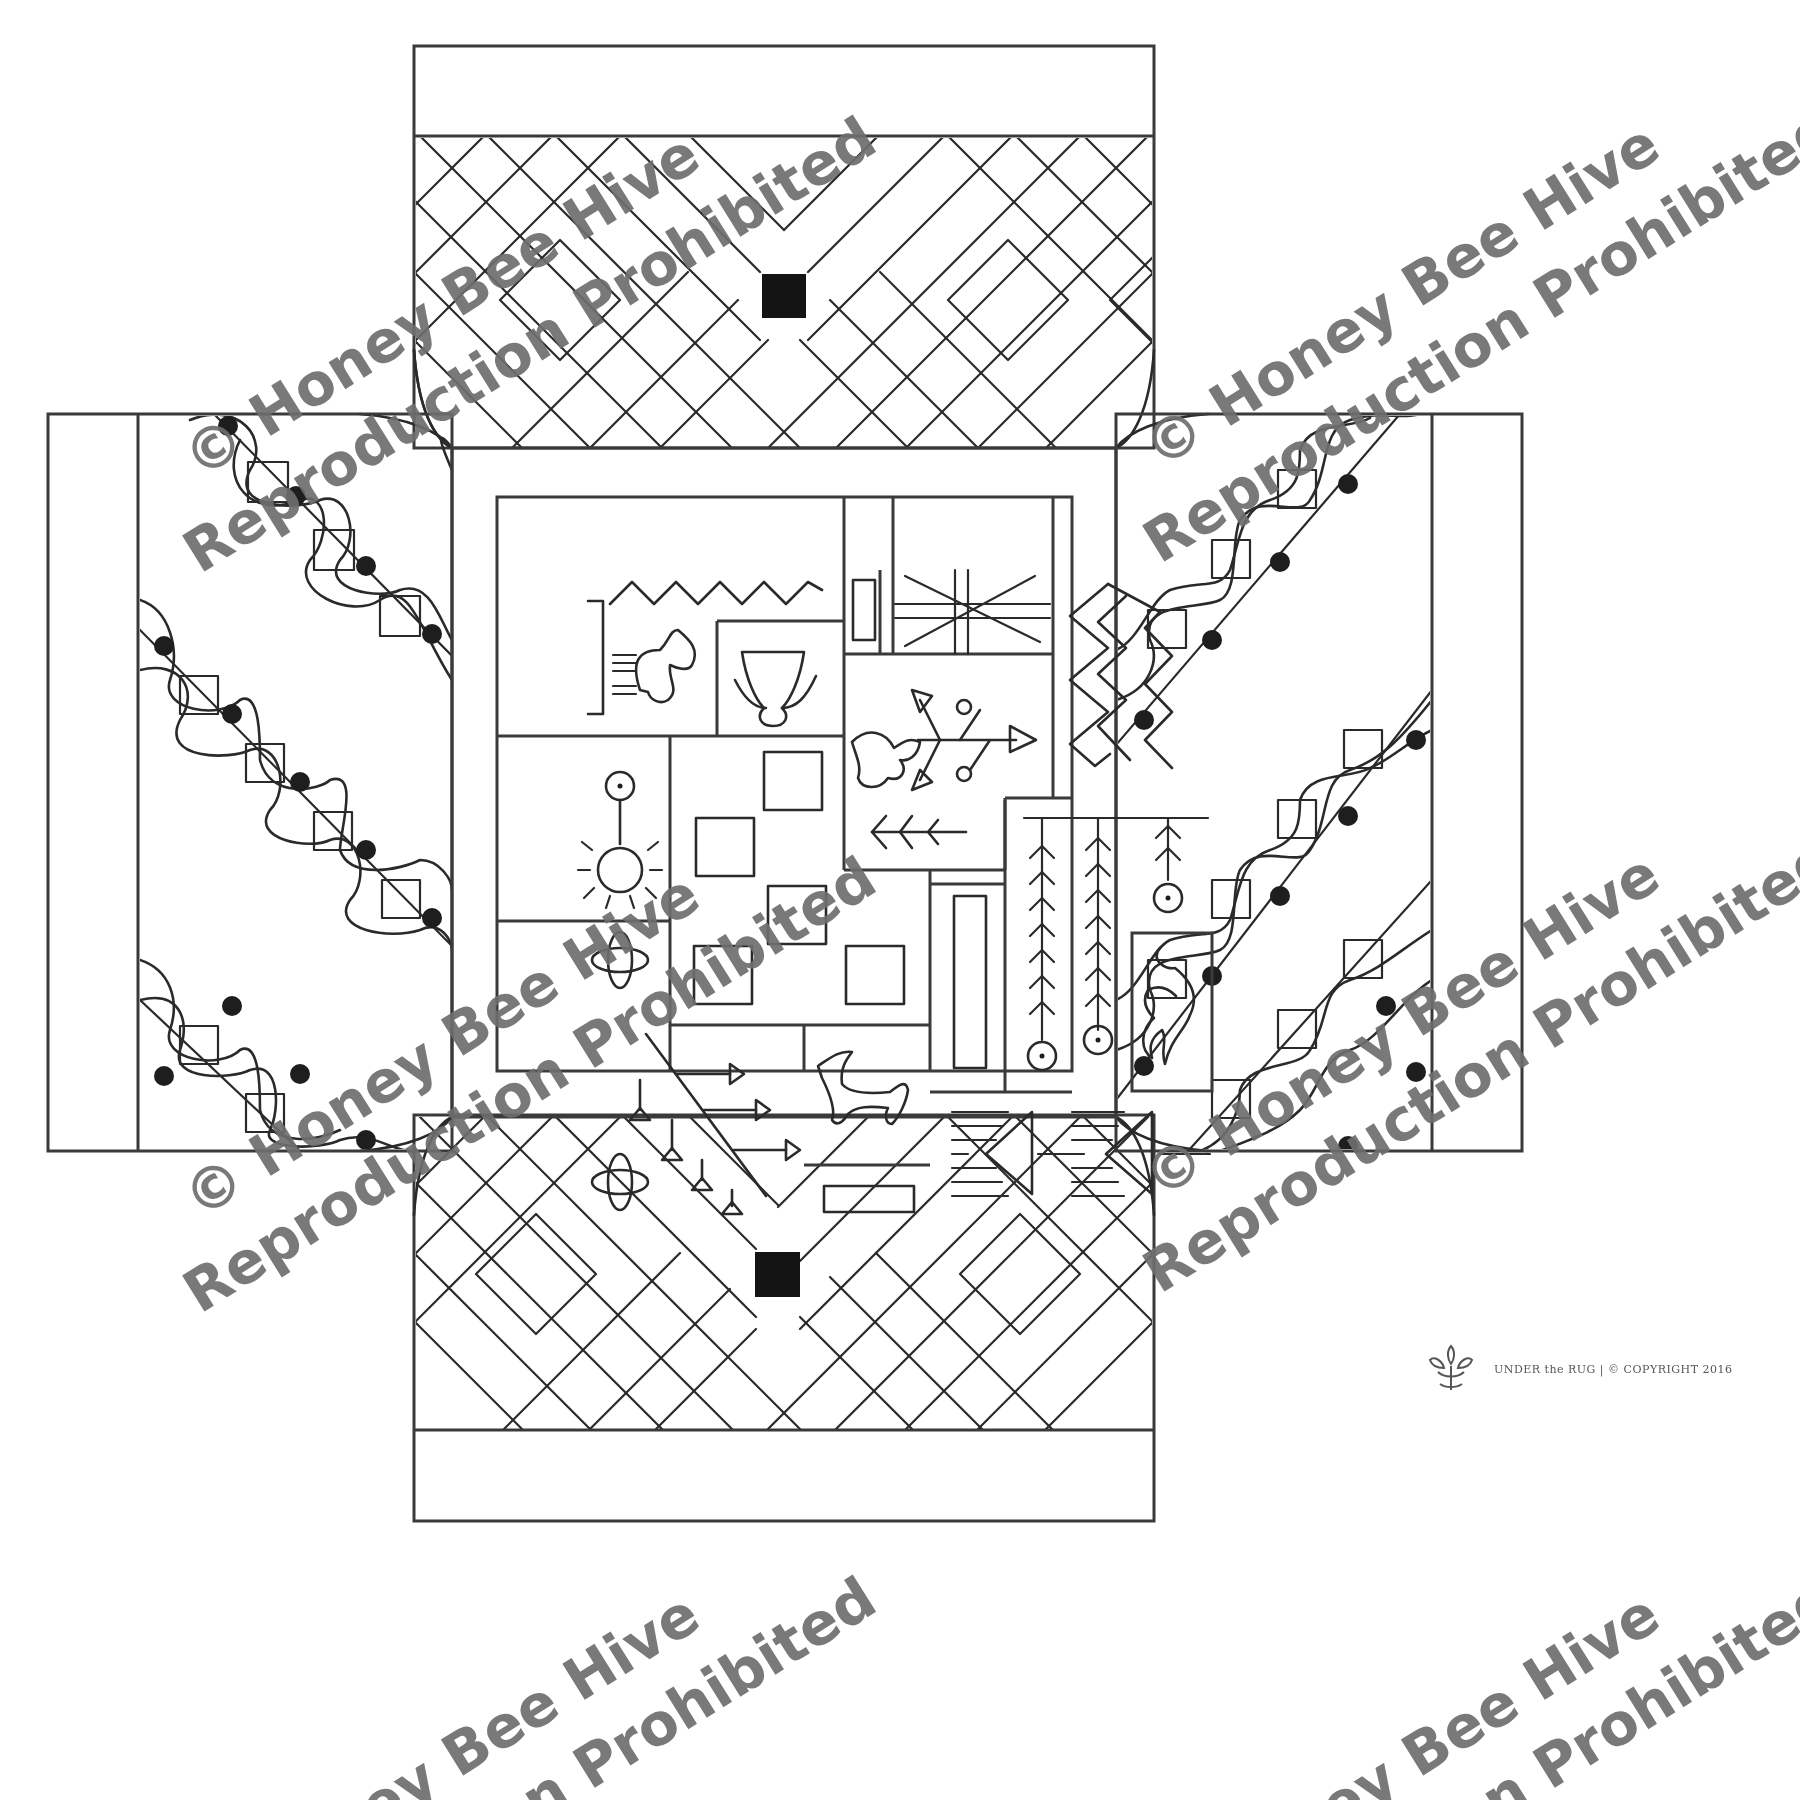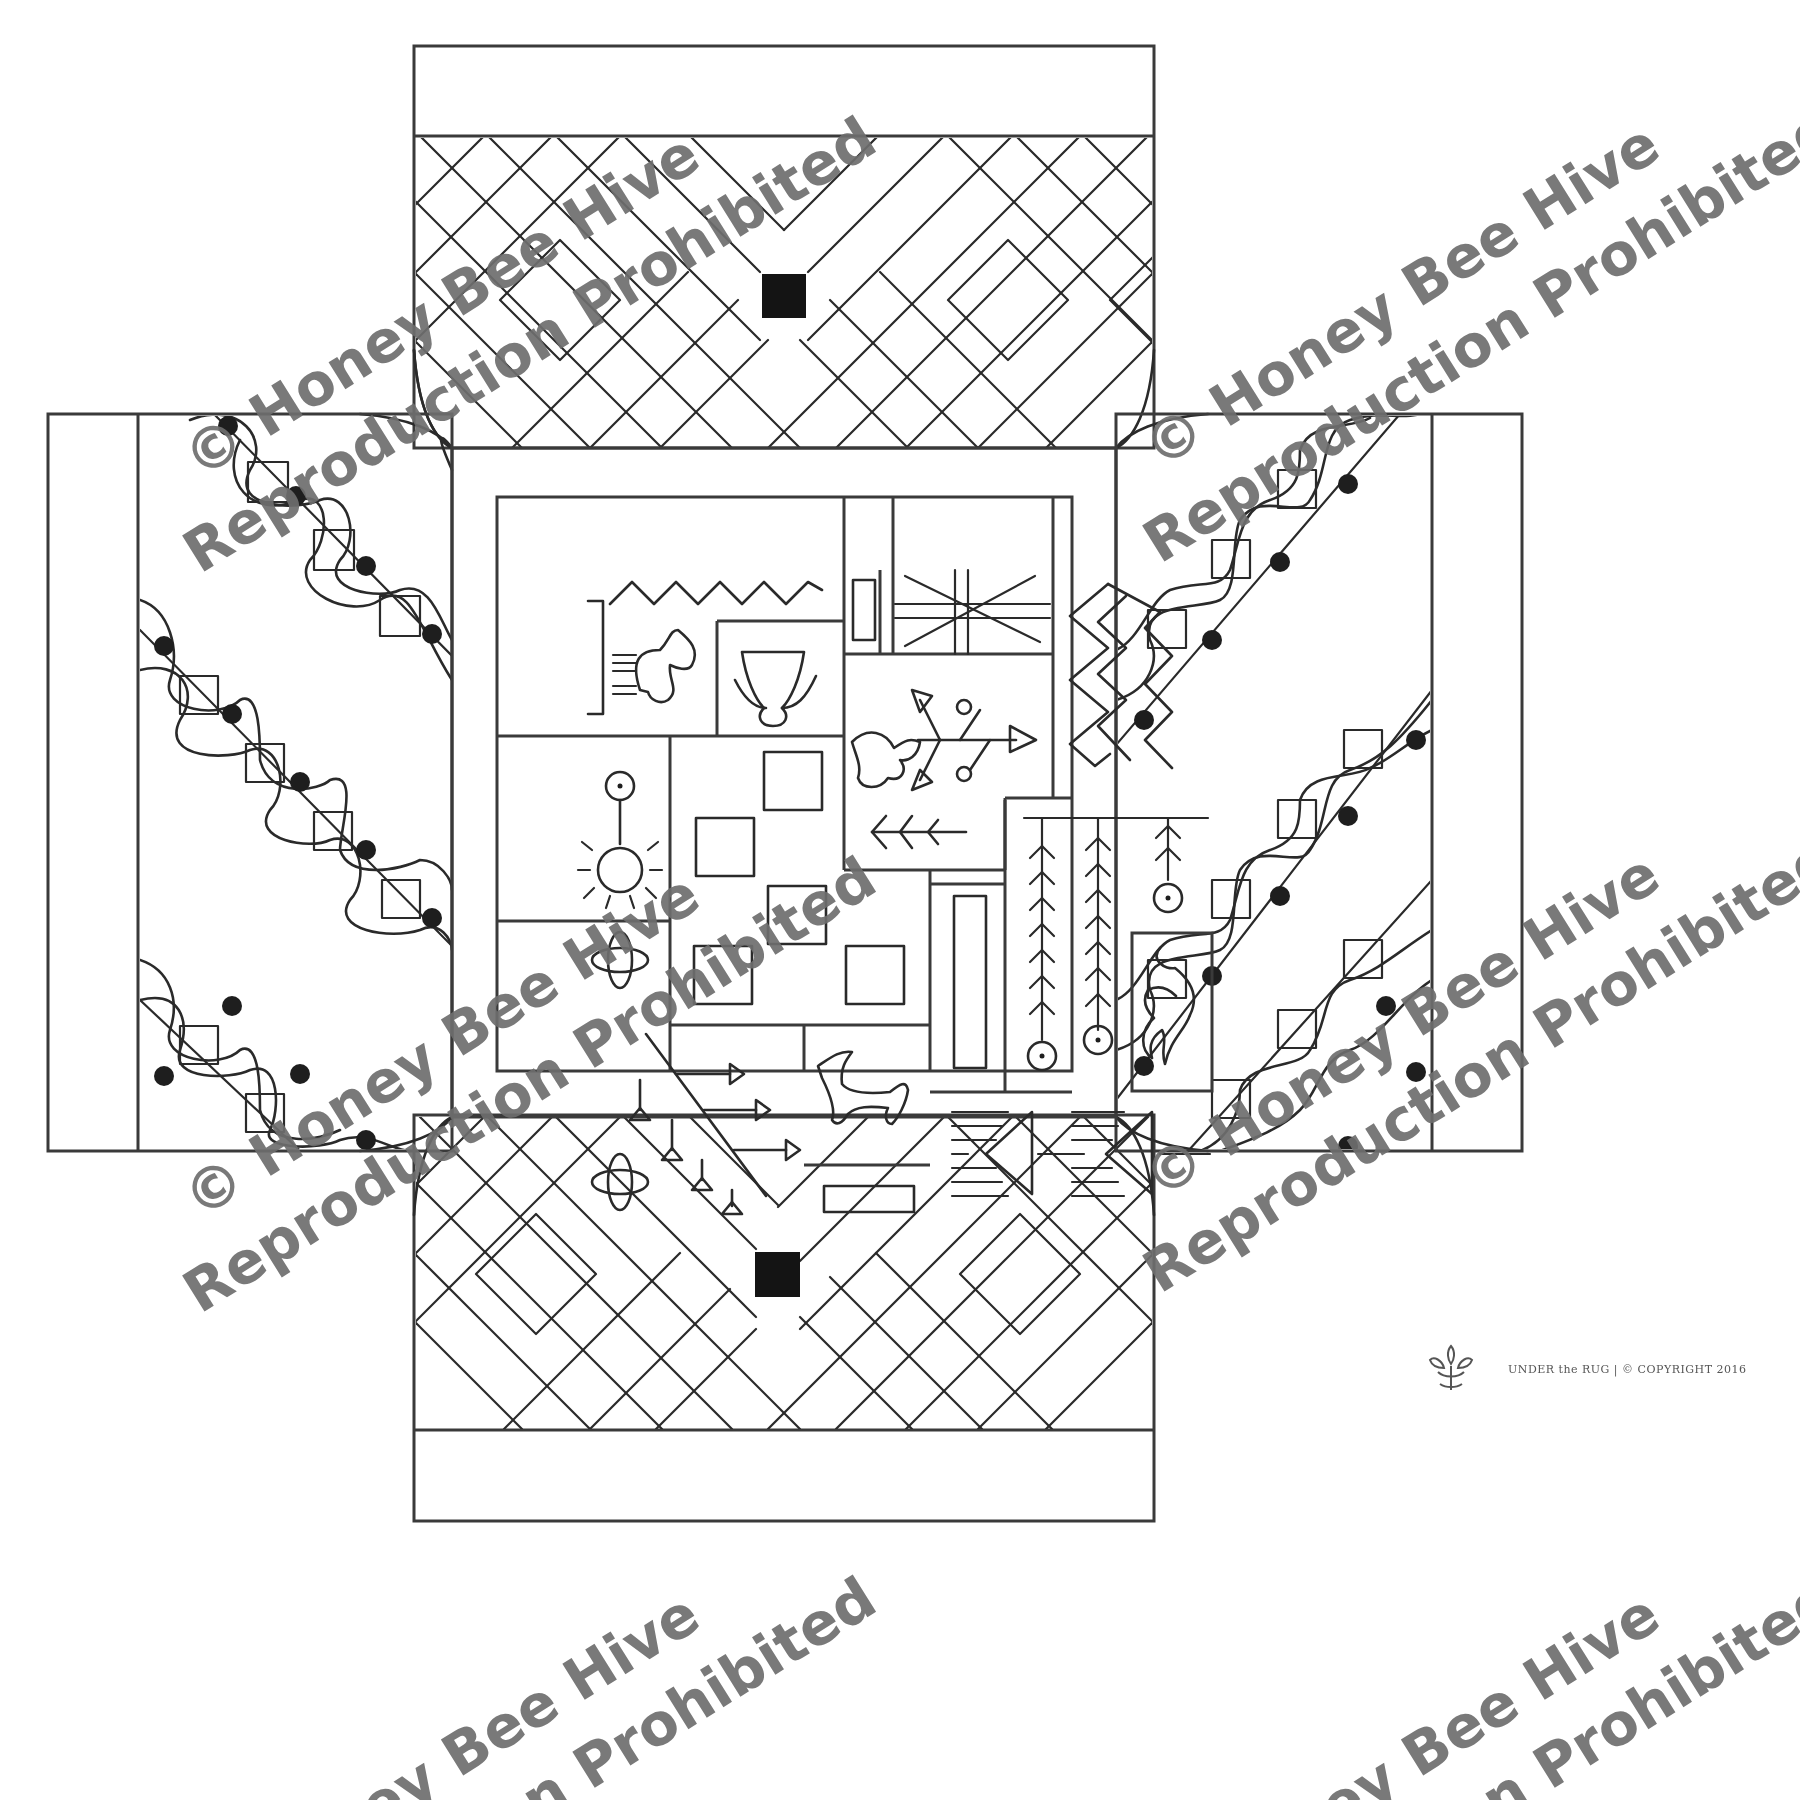--- a/index.html
+++ b/index.html
@@ -4,21 +4,21 @@
 <style>
   html, body { margin: 0; padding: 0; background: #ffffff; }
   body { width: 1800px; height: 1800px; position: relative; overflow: hidden; font-family: "DejaVu Sans", sans-serif; }
   #canvas { position: absolute; left: 0; top: 0; width: 1800px; height: 1800px; }
   .ln { stroke: #2a2a2a; stroke-width: 2.6; fill: none; stroke-linecap: round; stroke-linejoin: round; }
   .ln-thin { stroke: #2a2a2a; stroke-width: 2.2; fill: none; stroke-linecap: round; stroke-linejoin: round; }
   .frame { stroke: #3a3a3a; stroke-width: 3; fill: none; }
   .dot { fill: #1e1e1e; }
   .solid { fill: #141414; }
   .wm { fill: #6e6e6e; font-family: "DejaVu Sans", sans-serif; font-weight: bold; font-size: 58px; opacity: 0.92; }
-  .credit { position: absolute; left: 1418px; top: 1338px; display: flex; align-items: center; gap: 24px; }
+  .credit { position: absolute; left: 1418px; top: 1338px; display: flex; align-items: center; gap: 10px; }
   .credit-text { font-family: "DejaVu Serif", serif; font-size: 11px; color: #555; letter-spacing: 0.5px; white-space: nowrap; }
   .credit-logo { width: 66px; height: 62px; }
 </style>
 </head>
 <body>
 
 <svg id="canvas" viewBox="0 0 1800 1800" xmlns="http://www.w3.org/2000/svg">
   <defs>
     <clipPath id="clipTop">
         <rect x="416" y="138" width="736" height="310"></rect>

